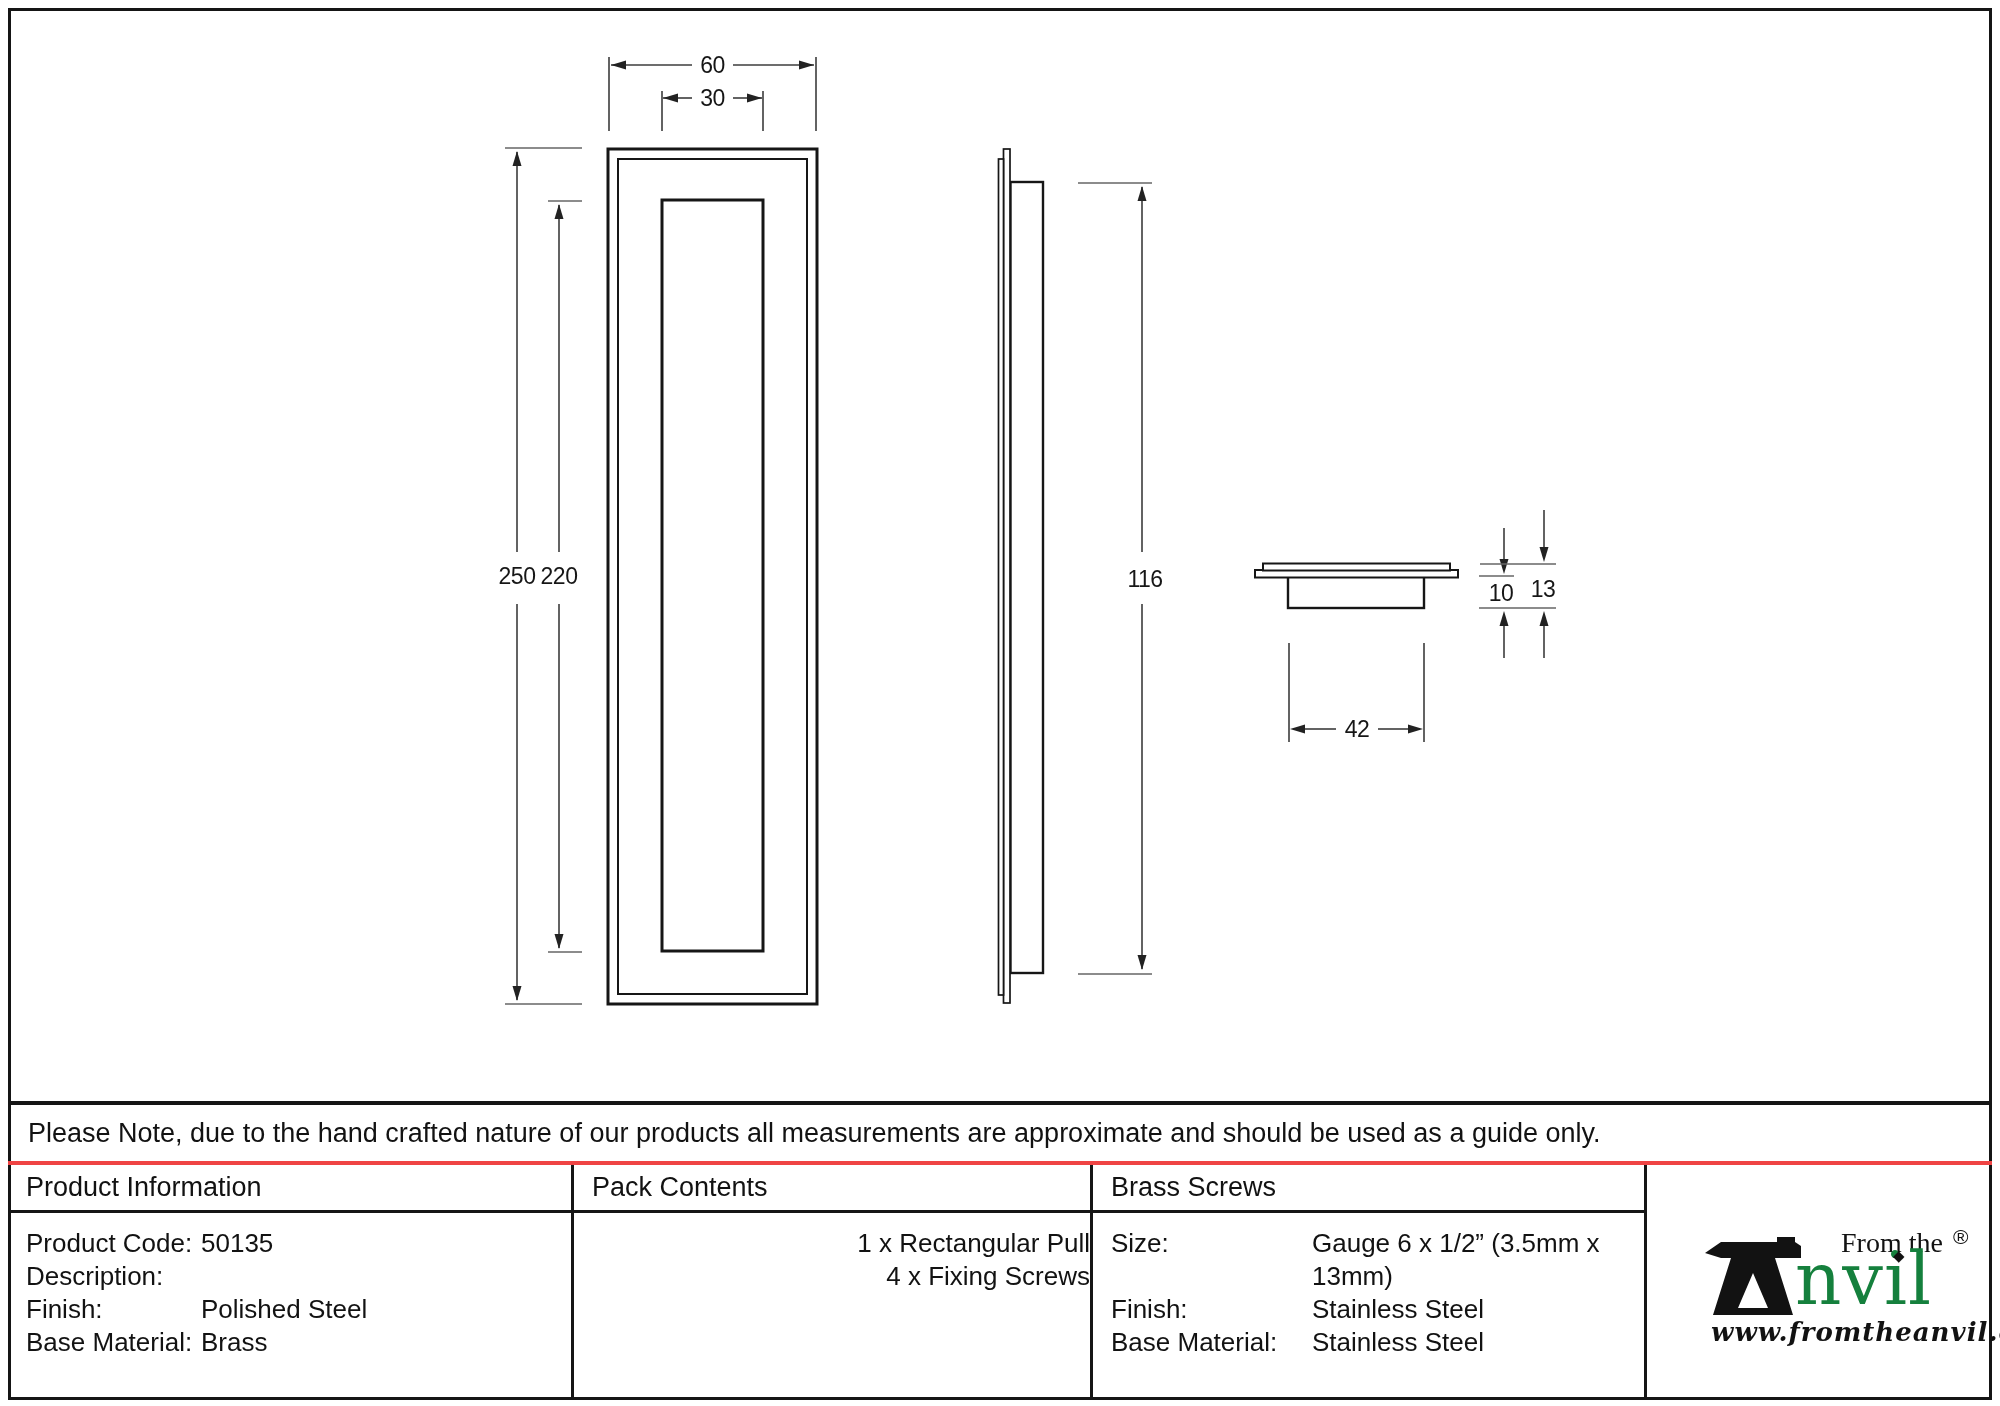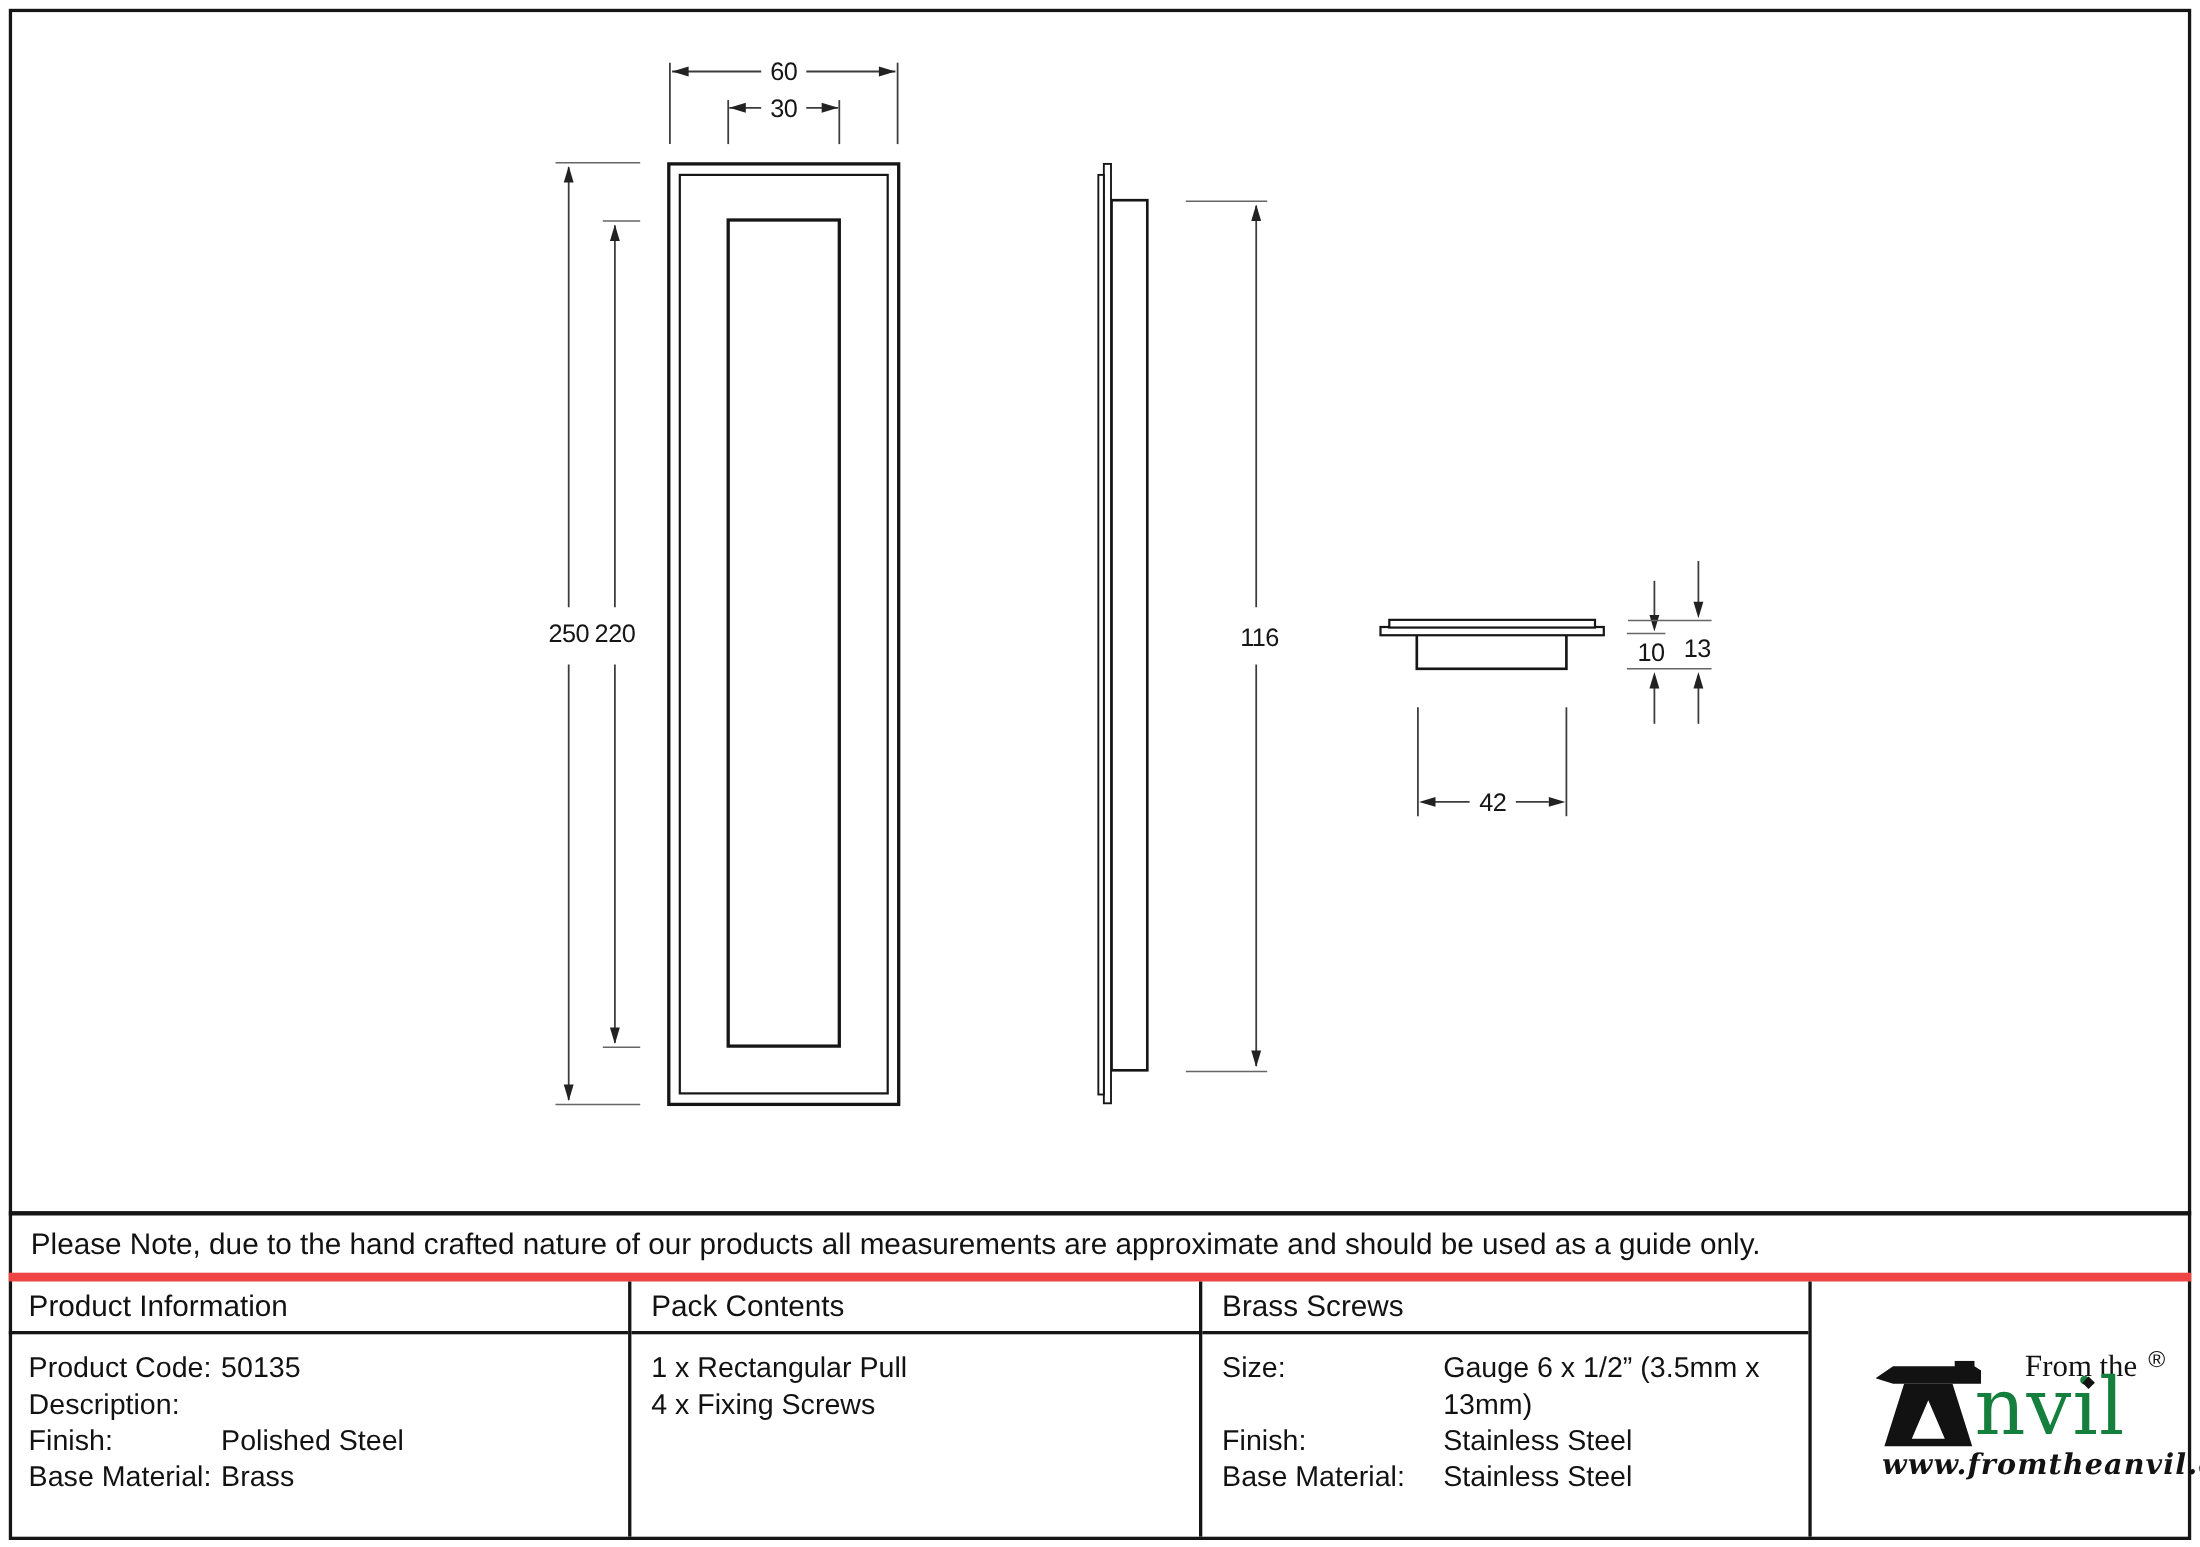--- a/index.html
+++ b/index.html
@@ -12,38 +12,38 @@
     border:3px solid #151515;box-sizing:border-box;
   }
   #drawing{position:absolute;left:0;top:0;}
   .dim-text{
     font-family:"Liberation Sans",sans-serif;font-size:23px;fill:#161616;
     text-anchor:middle;letter-spacing:-0.5px;
   }
   
   .note-row{
     position:absolute;left:8px;top:1101px;width:1984px;height:64px;
-    box-sizing:border-box;border-top:4px solid #151515;border-bottom:8px solid #ef4444;
+    box-sizing:border-box;border-top:4px solid #151515;border-bottom:4px solid #ef4444;
     display:flex;align-items:center;padding-left:20px;font-size:27px;
   }
   
   .btable{position:absolute;left:8px;top:1165px;width:1824px;height:232px;box-sizing:border-box;}
   .bcol{position:absolute;top:0;height:232px;box-sizing:border-box;}
   .bcol.c1{left:0;width:566px;border-right:3px solid #151515;}
   .bcol.c2{left:566px;width:519px;border-right:3px solid #151515;}
   .bcol.c3{left:1085px;width:554px;border-right:3px solid #151515;}
   .bcol.c4{left:1639px;width:345px;}
   .bhead{
     height:48px;box-sizing:border-box;border-bottom:3px solid #151515;
     display:flex;align-items:center;padding-left:18px;font-size:27px;
   }
   .bbody{padding:14px 0 0 18px;font-size:26px;}
   .kv{display:grid;grid-template-columns:175px auto;line-height:33px;}
   .c3 .kv{grid-template-columns:201px auto;}
-  .plist{line-height:33px;}
+  .plist{line-height:33px;text-align:right;}
   
   .logo-cell{position:absolute;left:1647px;top:1167px;width:345px;height:228px;}
   .logo-anvil{position:absolute;left:58px;top:70px;}
   .logo-fromthe{position:absolute;left:194px;top:60px;font-family:Liberation Serif, serif;font-size:28px;color:#121212;}
   .logo-nvil{position:absolute;left:148px;top:76px;font-family:"DejaVu Serif",serif;font-size:72px;line-height:72px;color:#15803d;letter-spacing:1px;}
   .logo-diamond{position:absolute;left:246px;top:80px;font-size:15px;color:#121212;}
   .logo-reg{position:absolute;left:306px;top:58px;font-size:21px;color:#121212;}
   .logo-url{position:absolute;left:64px;top:150px;font-family:"DejaVu Serif",serif;font-style:italic;font-weight:bold;font-size:26px;color:#121212;letter-spacing:1px;}
 </style>
 </head>

